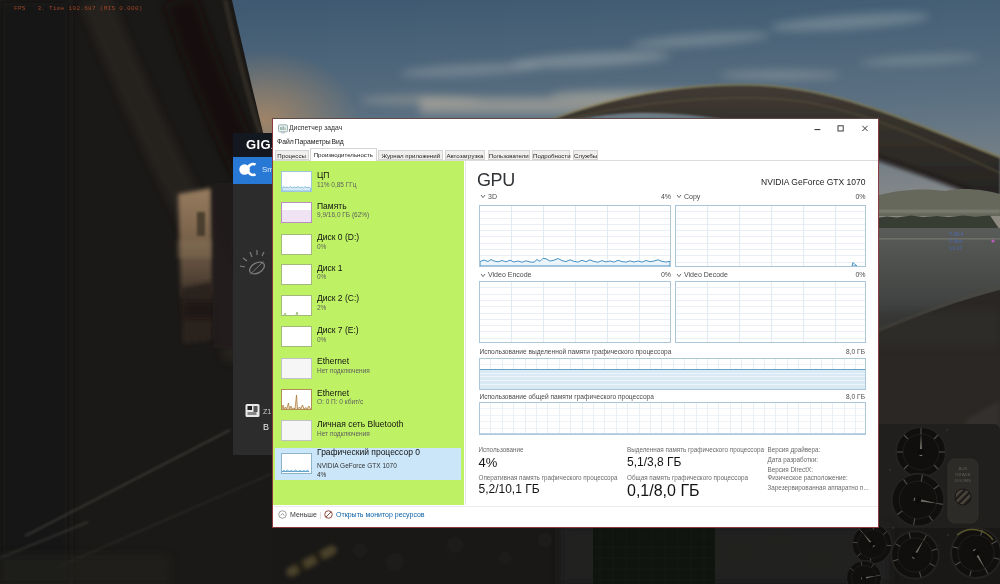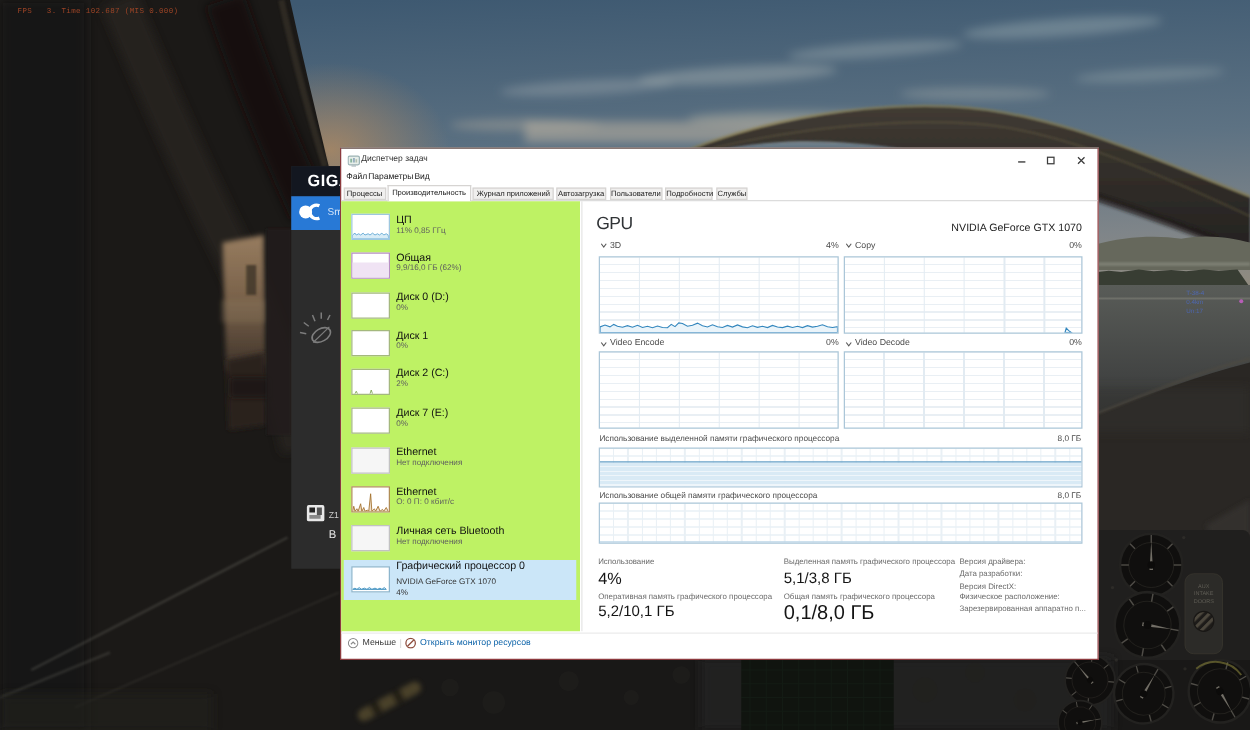--- a/index.html
+++ b/index.html
@@ -283,21 +283,21 @@
     <div class="thumb" style="top:10.2px;border-color:#9ec7de">
       <svg width="29" height="19">
             <path d="M0 16 l2 -1.5 1 1.5 2 -1 1.5 1 2 -1.5 1.5 1.5 2.5 -1 1.5 1 2 -1.5 2 1.5 2 -1 1.5 1 2 -1.5 1.5 1.5 2 -1 1.5 1 L29 19 L0 19 Z" fill="#d8ecf6" stroke="#6fb0d8" stroke-width="0.8"></path>
           </svg>
     </div>
     <div class="sl1" style="top:9px">ЦП</div>
     <div class="sl2" style="top:19.5px">11% 0,85 ГГц</div>
     <div class="thumb" style="top:41px;border-color:#b78fc4">
       <div style="position:absolute;left:0;right:0;bottom:0;height:12px;background:#f0e3f4;border-top:-41px solid #9b63ae"></div>
     </div>
-    <div class="sl1" style="top:39.8px">Общая</div>
+    <div class="sl1" style="top:39.8px">Память</div>
     <div class="sl2" style="top:50.3px">9,9/16,0 ГБ (62%)</div>
     <div class="thumb" style="top:72.6px;border-color:#a4b87e"></div>
     <div class="sl1" style="top:71.4px">Диск 0 (D:)</div>
     <div class="sl2" style="top:81.9px">0%</div>
     <div class="thumb" style="top:103px;border-color:#a4b87e"></div>
     <div class="sl1" style="top:101.8px">Диск 1</div>
     <div class="sl2" style="top:112.3px">0%</div>
     <div class="thumb" style="top:133.6px;border-color:#a4b87e">
       <svg width="29" height="19">
             <path d="M2 19 l1 -2 1 2 M14 19 l1 -3 1 3" stroke="#7da650" stroke-width="0.7" fill="none"></path>
@@ -326,21 +326,21 @@
       <svg width="29" height="19">
             <path d="M0 17.5 l2 -1 1.5 1 2 -1.5 1.5 1.5 2.5 -1 2 1 2 -1.5 2 1.5 2.5 -1 2 1 2 -1 1.5 1 2 -1.5 1.5 1.5 Z" fill="#cfe6f3" stroke="#4e98c4" stroke-width="0.8"></path>
           </svg>
     </div>
     <div class="sl1" style="top:286px;z-index:2">Графический процессор 0</div>
     <div class="sl2" style="top:300.5px;z-index:2;color:#333">NVIDIA GeForce GTX 1070</div>
     <div class="sl2" style="top:309.5px;z-index:2;color:#333">4%</div>
   </div>
   <div id="vsep"></div>
   <div id="gp">
-    <div style="position:absolute;left:0;top:8.5px;font-size:14px;font-weight:300;letter-spacing:-0.4px;color:#303336">GPU</div>
+    <div style="position:absolute;left:0;top:8.5px;font-size:18px;font-weight:300;letter-spacing:-0.4px;color:#303336">GPU</div>
     <div style="position:absolute;right:3.5px;top:15.5px;font-size:8.5px;color:#1c1c1c">NVIDIA GeForce GTX 1070</div>
     <svg class="chev" width="6" height="5" viewBox="0 0 6 5" style="position:absolute;left:2.5px;top:33px">
           <path d="M1 1 L3 3.6 L5 1" stroke="#5a5a5a" stroke-width="0.9" fill="none"></path>
         </svg>
         <div class="clbl" style="left:11px;top:31.5px">3D</div>
     <div class="cpct" style="left:150px;width:44px;top:31.5px">4%</div>
     <svg class="chev" width="6" height="5" viewBox="0 0 6 5" style="position:absolute;left:198.5px;top:33px">
           <path d="M1 1 L3 3.6 L5 1" stroke="#5a5a5a" stroke-width="0.9" fill="none"></path>
         </svg>
         <div class="clbl" style="left:207px;top:31.5px">Copy</div>

